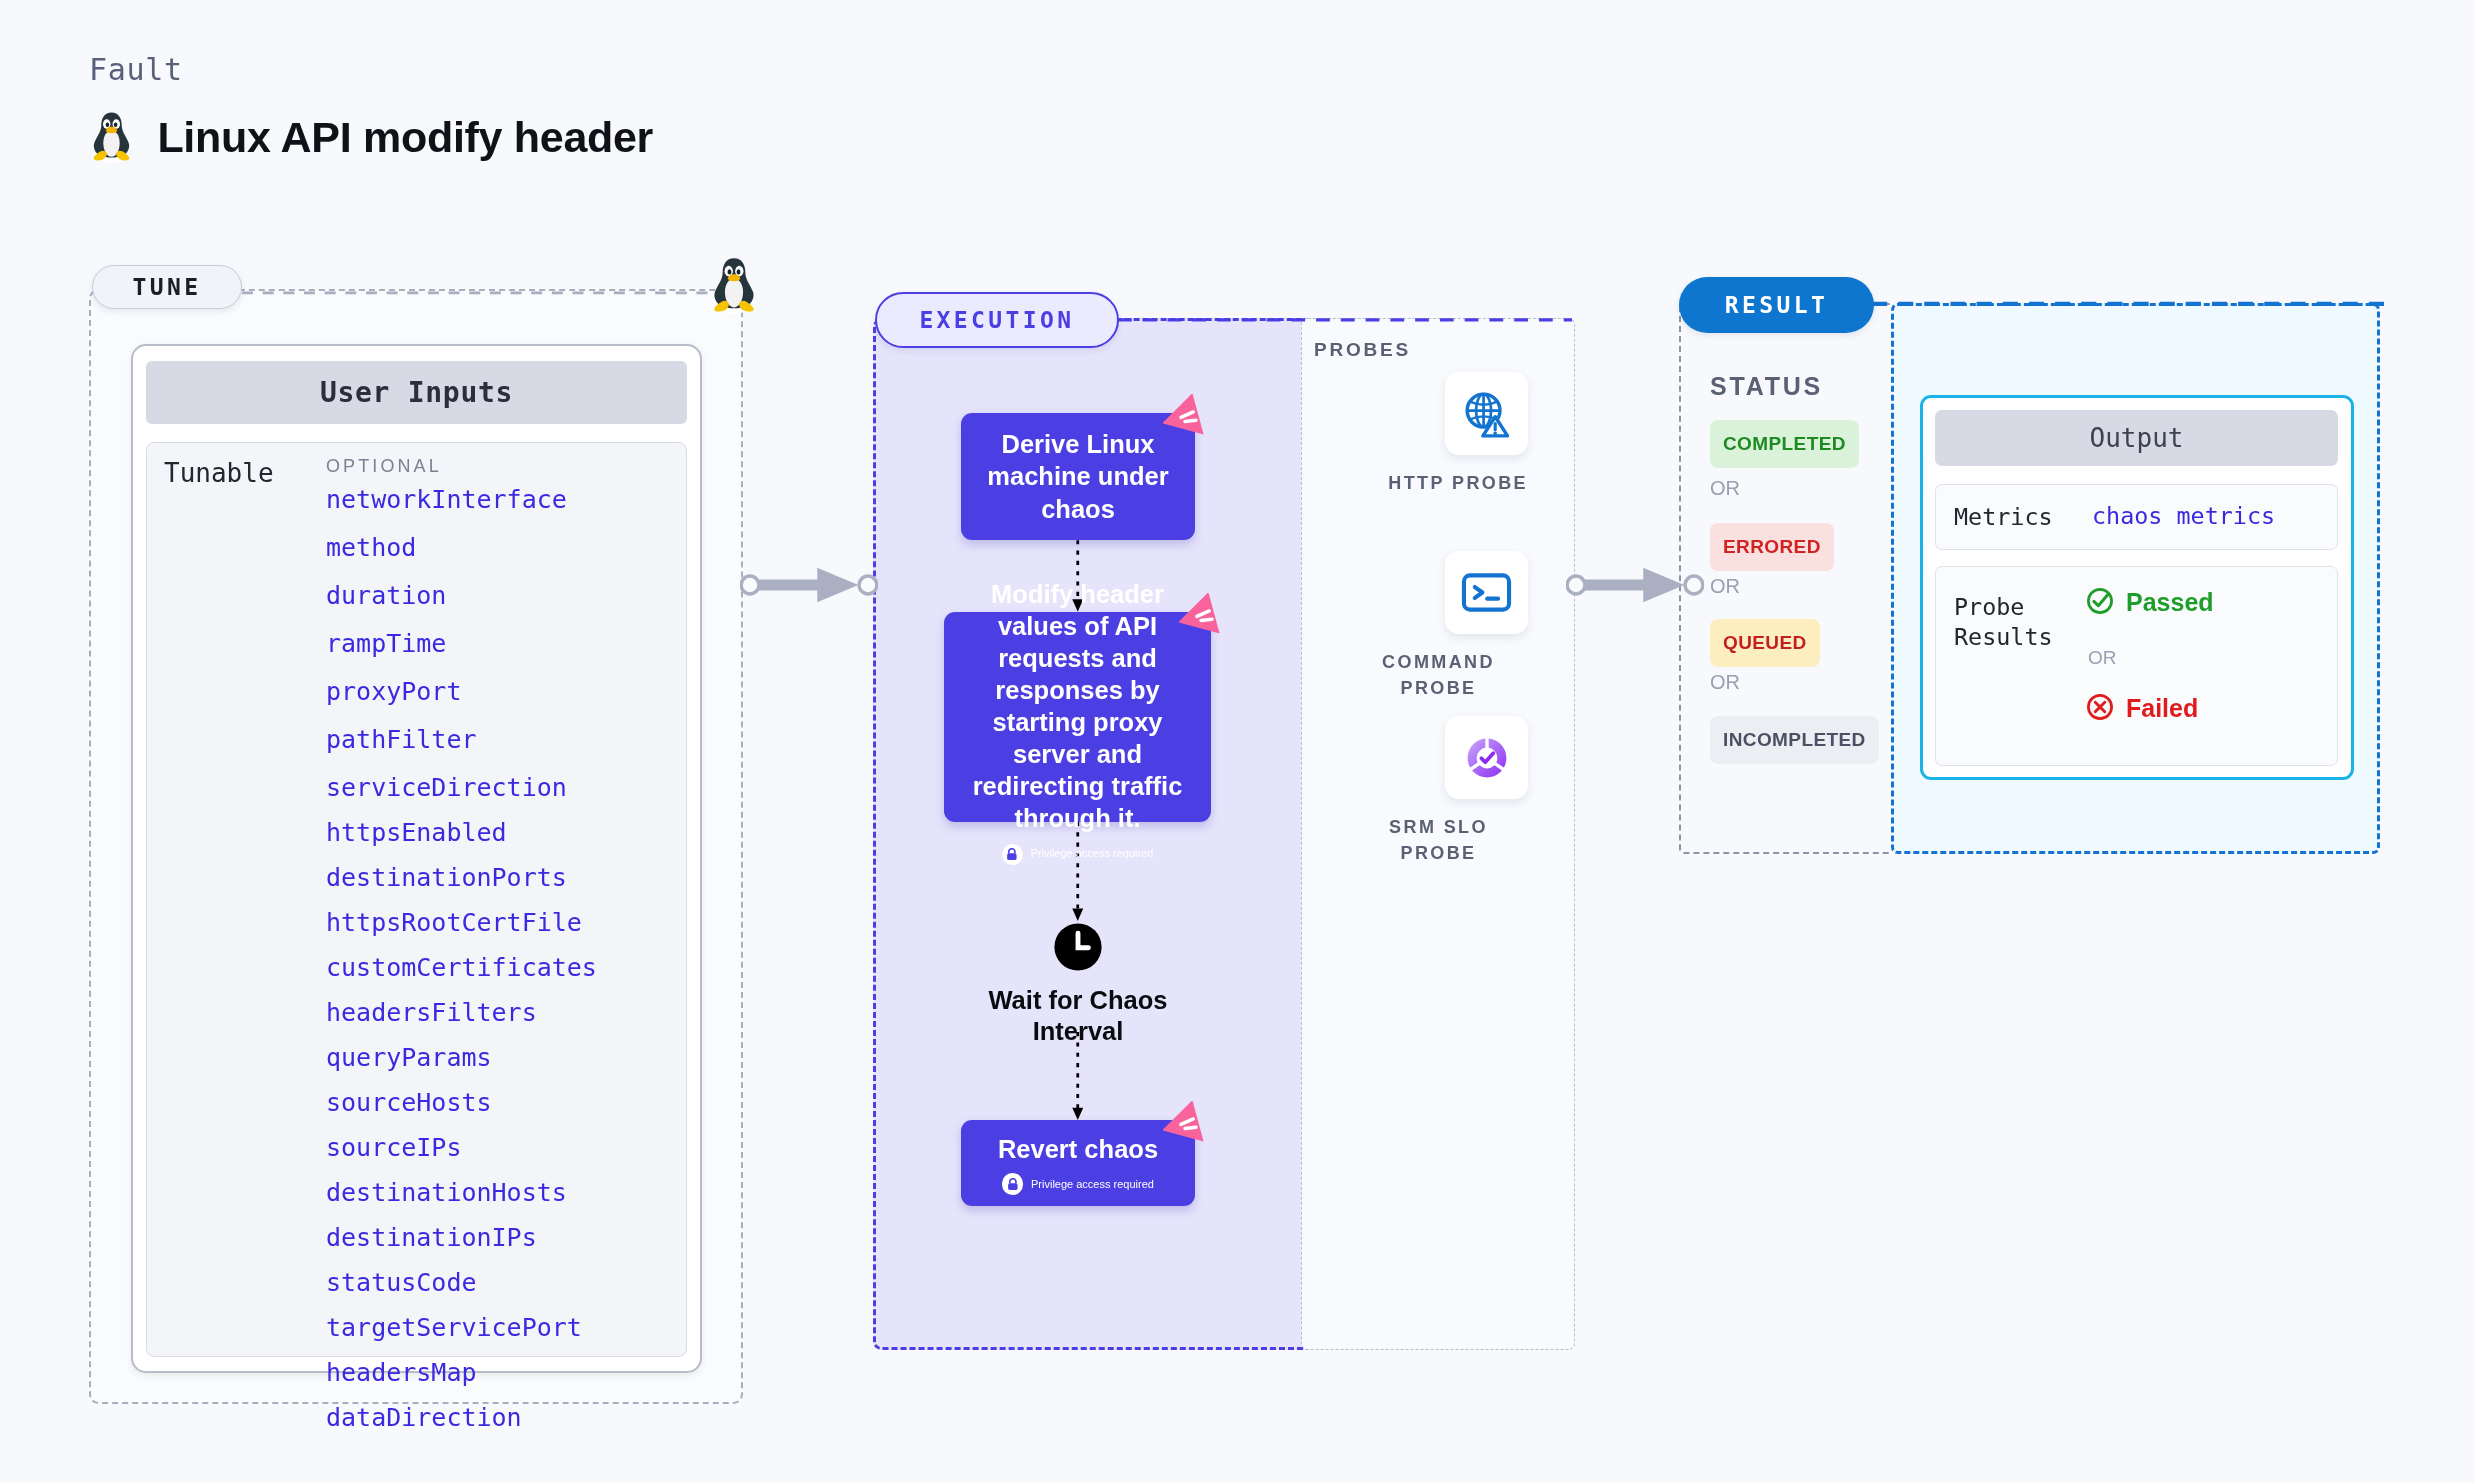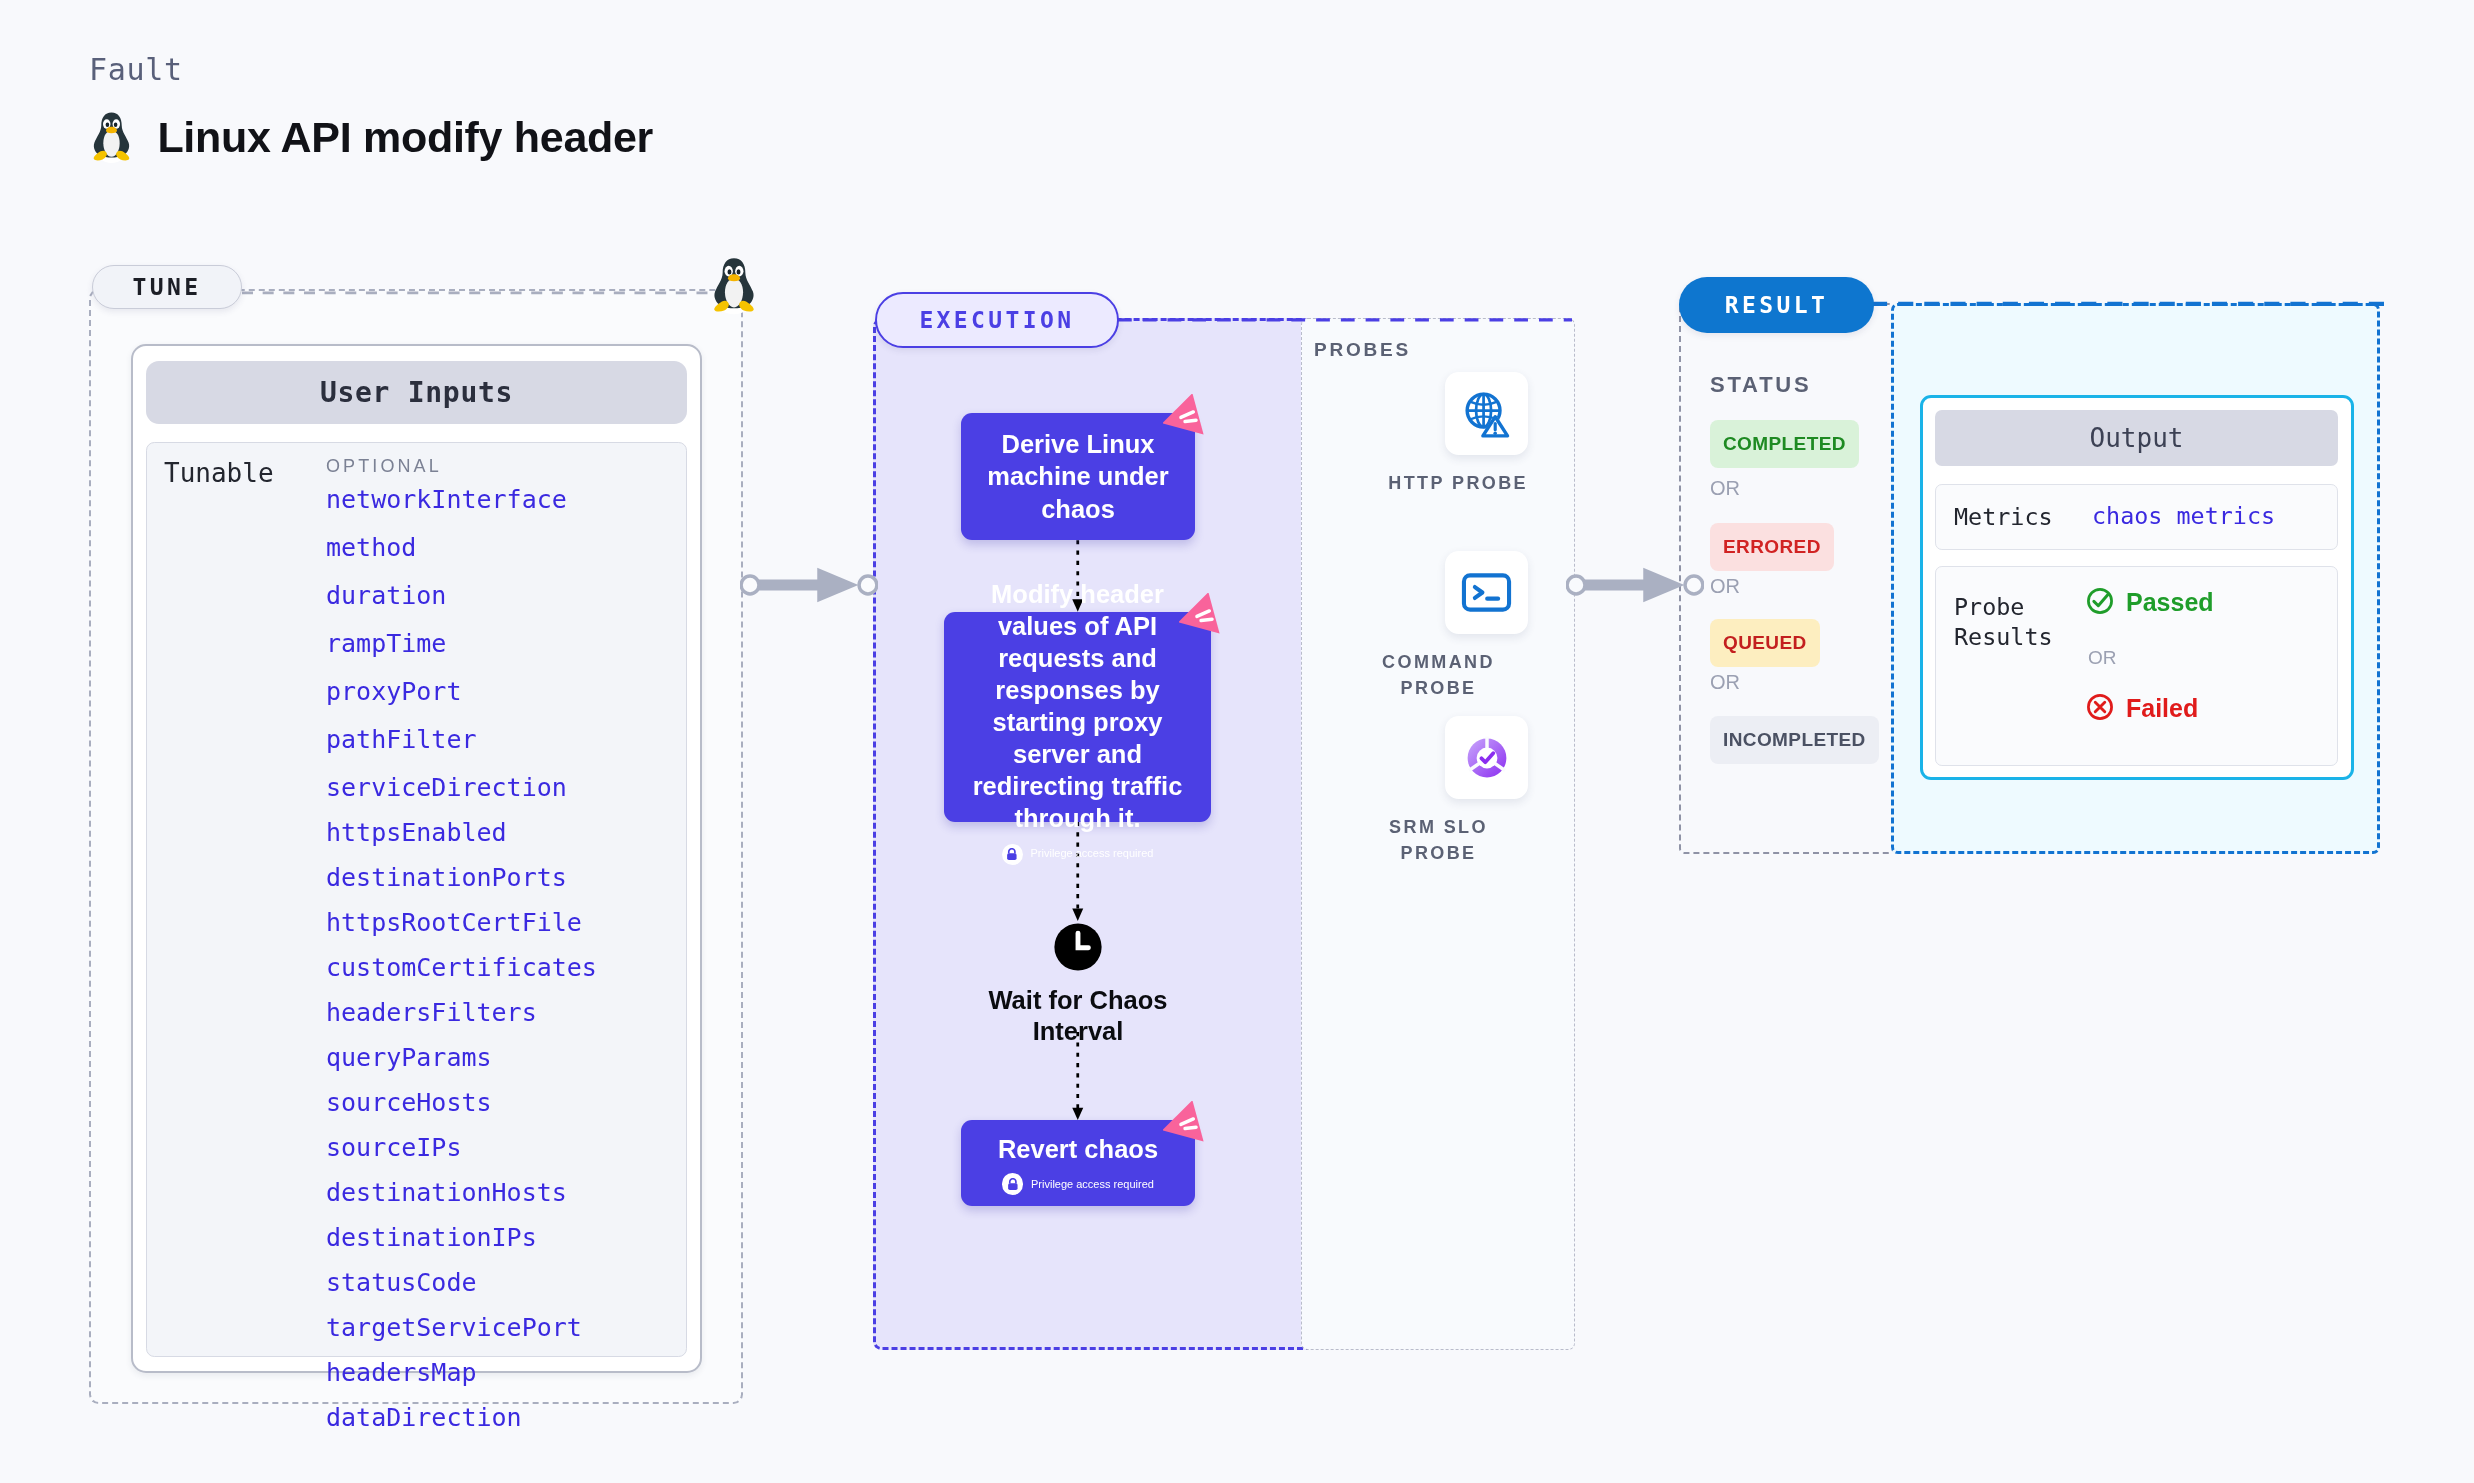--- a/index.html
+++ b/index.html
@@ -62,21 +62,21 @@
   }
 
   
   .tune-card {
     position: absolute; left: 131px; top: 344px; width: 571px; height: 1029px;
     background: #ffffff; border: 2.1px solid #b8bcc9; border-radius: 15px;
     box-shadow: 0 2.1px 6.2px rgba(40,45,80,.08);
   }
   .tune-header {
     position: absolute; left: 146px; top: 361px; width: 541px; height: 63px;
-    background: #d7d9e4; border-radius: 13px;
+    background: #d7d9e4; border-radius: 6px;
     display: flex; align-items: center; justify-content: center;
     font-family: "DejaVu Sans Mono", monospace; font-size: 28px; font-weight: bold;
     color: #2b2f3d; letter-spacing: 0.7px;
   }
   .tune-body {
     position: absolute; left: 146px; top: 442px; width: 541px; height: 915px;
     background: #f3f5f9; border: 1.4px solid #d7dae4; border-radius: 8.3px;
   }
   .tunable-word {
     position: absolute; left: 164px; top: 458px;
@@ -139,21 +139,21 @@
     margin-top: 15px; font-size: 18px; color: #5b6174; letter-spacing: 2.4px;
     font-weight: bold; text-align: center; line-height: 1.45;
   }
   .probe-1 { left: 1349px; top: 372px; }
   .probe-2 { left: 1349px; top: 551px; }
   .probe-3 { left: 1349px; top: 716px; }
 
   
   .status-title {
     position: absolute; left: 1710px; top: 372px;
-    font-size: 22px; color: #5b6174; letter-spacing: 2.8px; font-weight: bold;
+    font-size: 25px; color: #5b6174; letter-spacing: 2.8px; font-weight: bold;
   }
   .badge {
     position: absolute; display: inline-flex; align-items: center;
     border-radius: 8px; font-size: 19px; font-weight: bold; letter-spacing: 0.4px;
     padding: 13px 13px;
   }
   .b-completed { left: 1710px; top: 420px; background: #d9f2d9; color: #1e8a22; }
   .b-errored   { left: 1710px; top: 523px; background: #fbe0e0; color: #d12323; }
   .b-queued    { left: 1710px; top: 619px; background: #fdeec0; color: #c31f1f; }
   .b-incomplete{ left: 1710px; top: 716px; background: #eceef4; color: #4b5163; }

